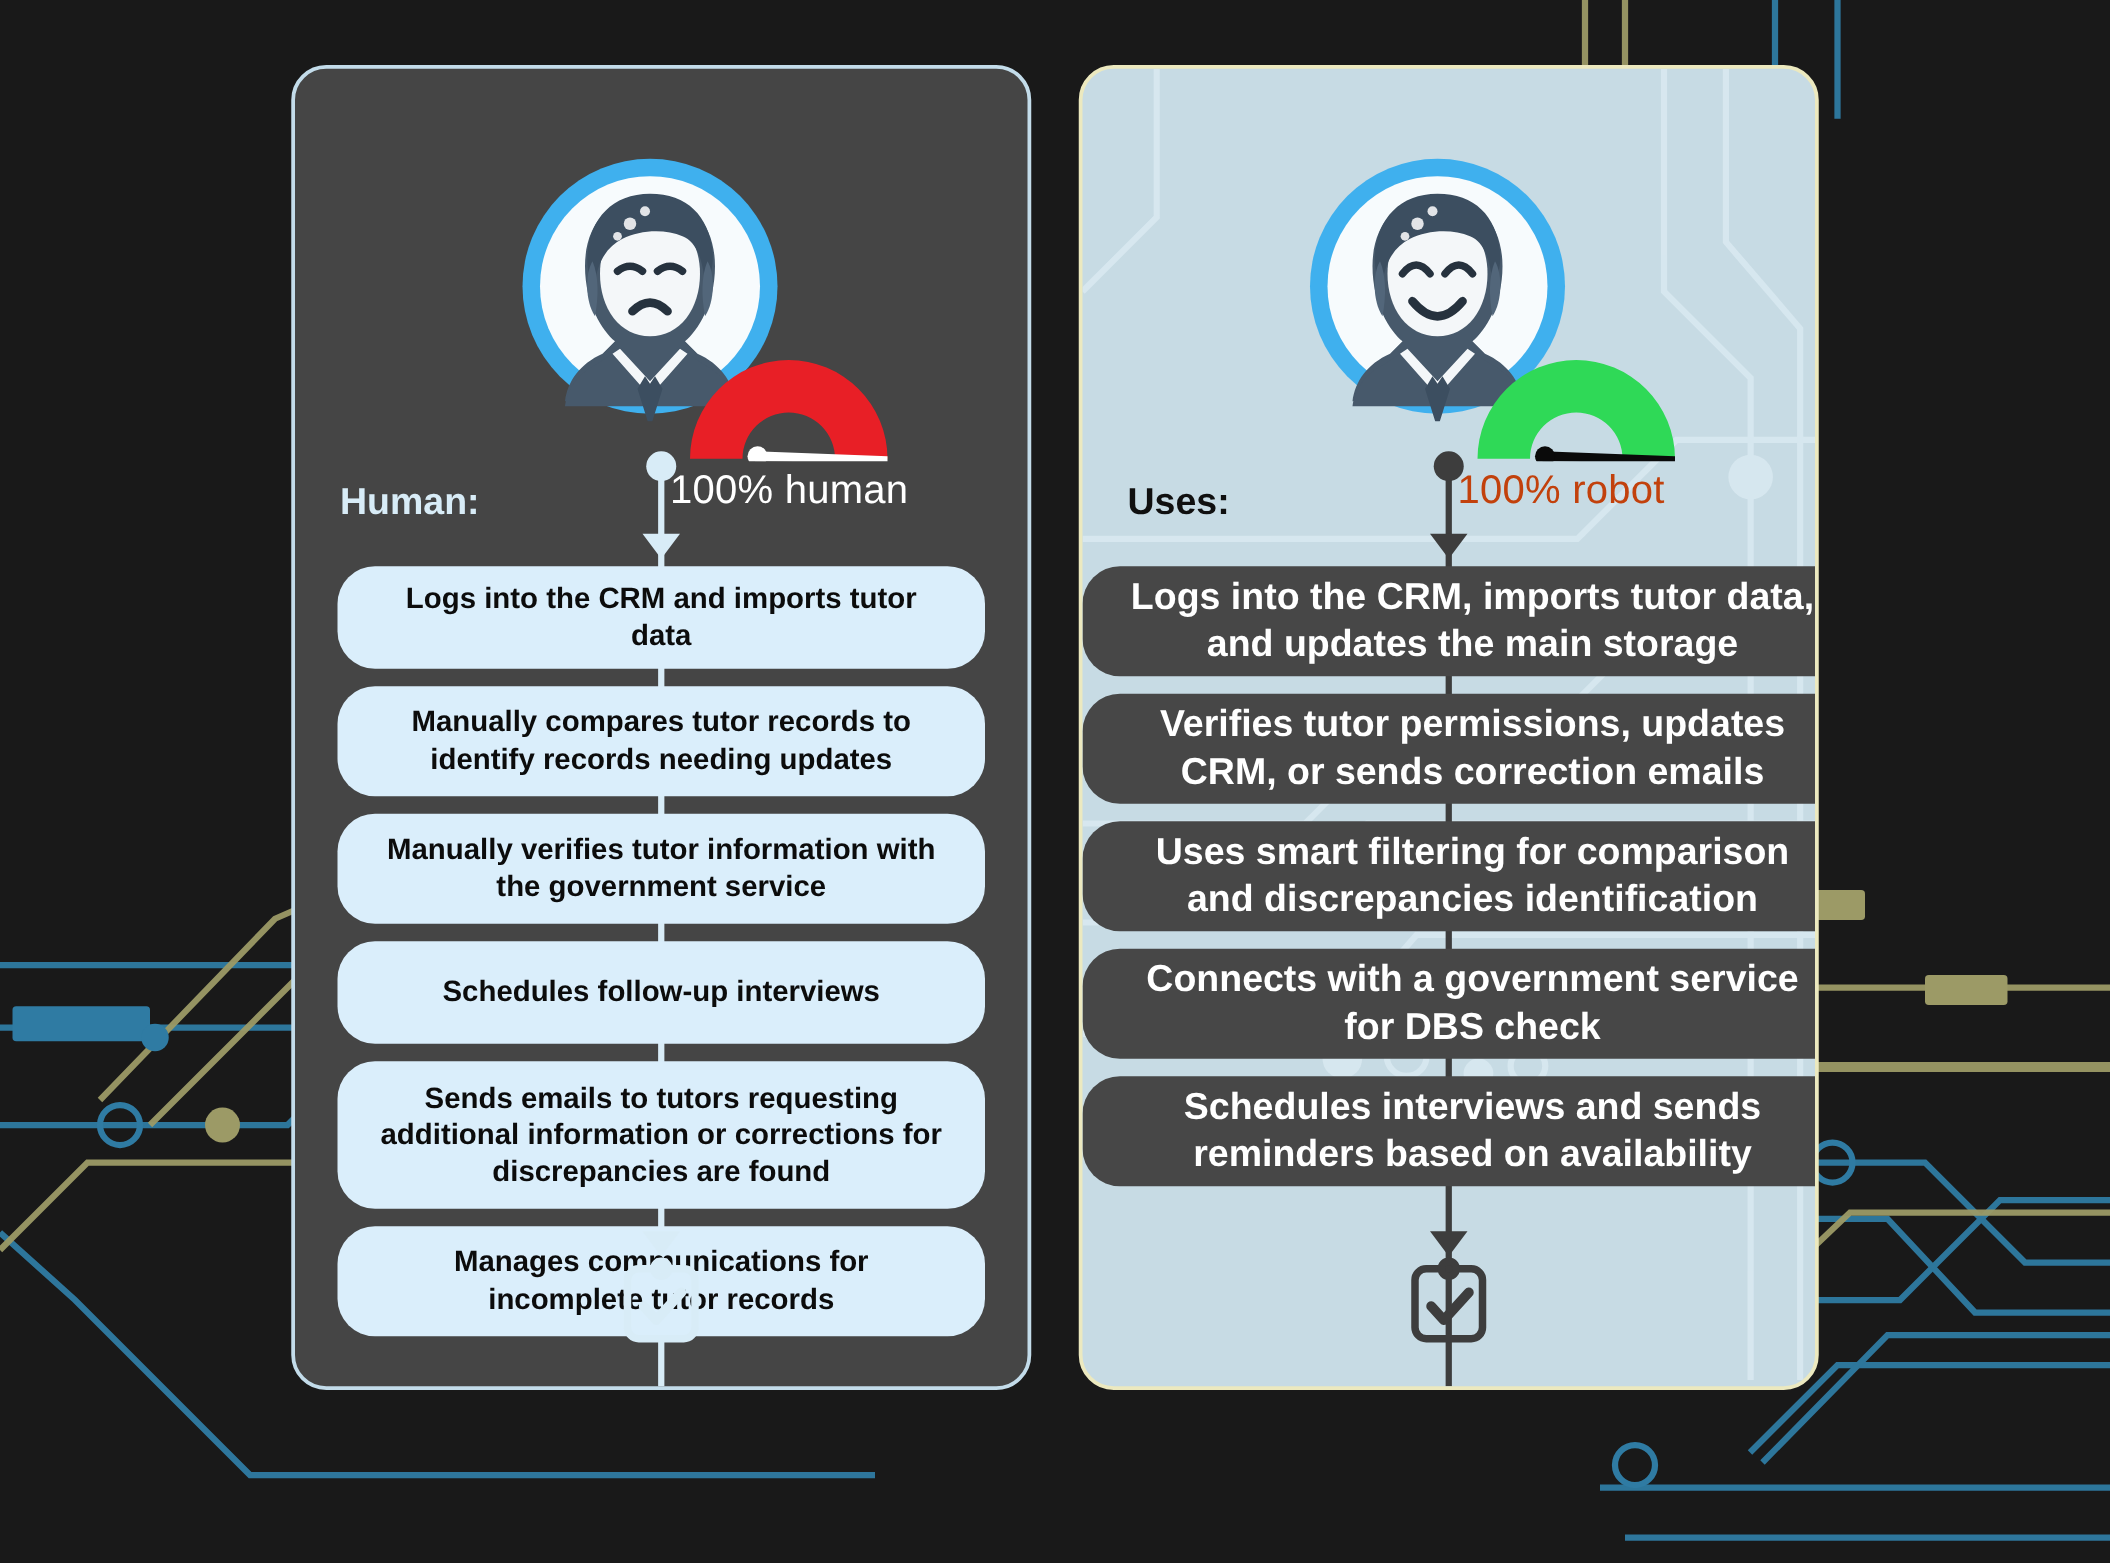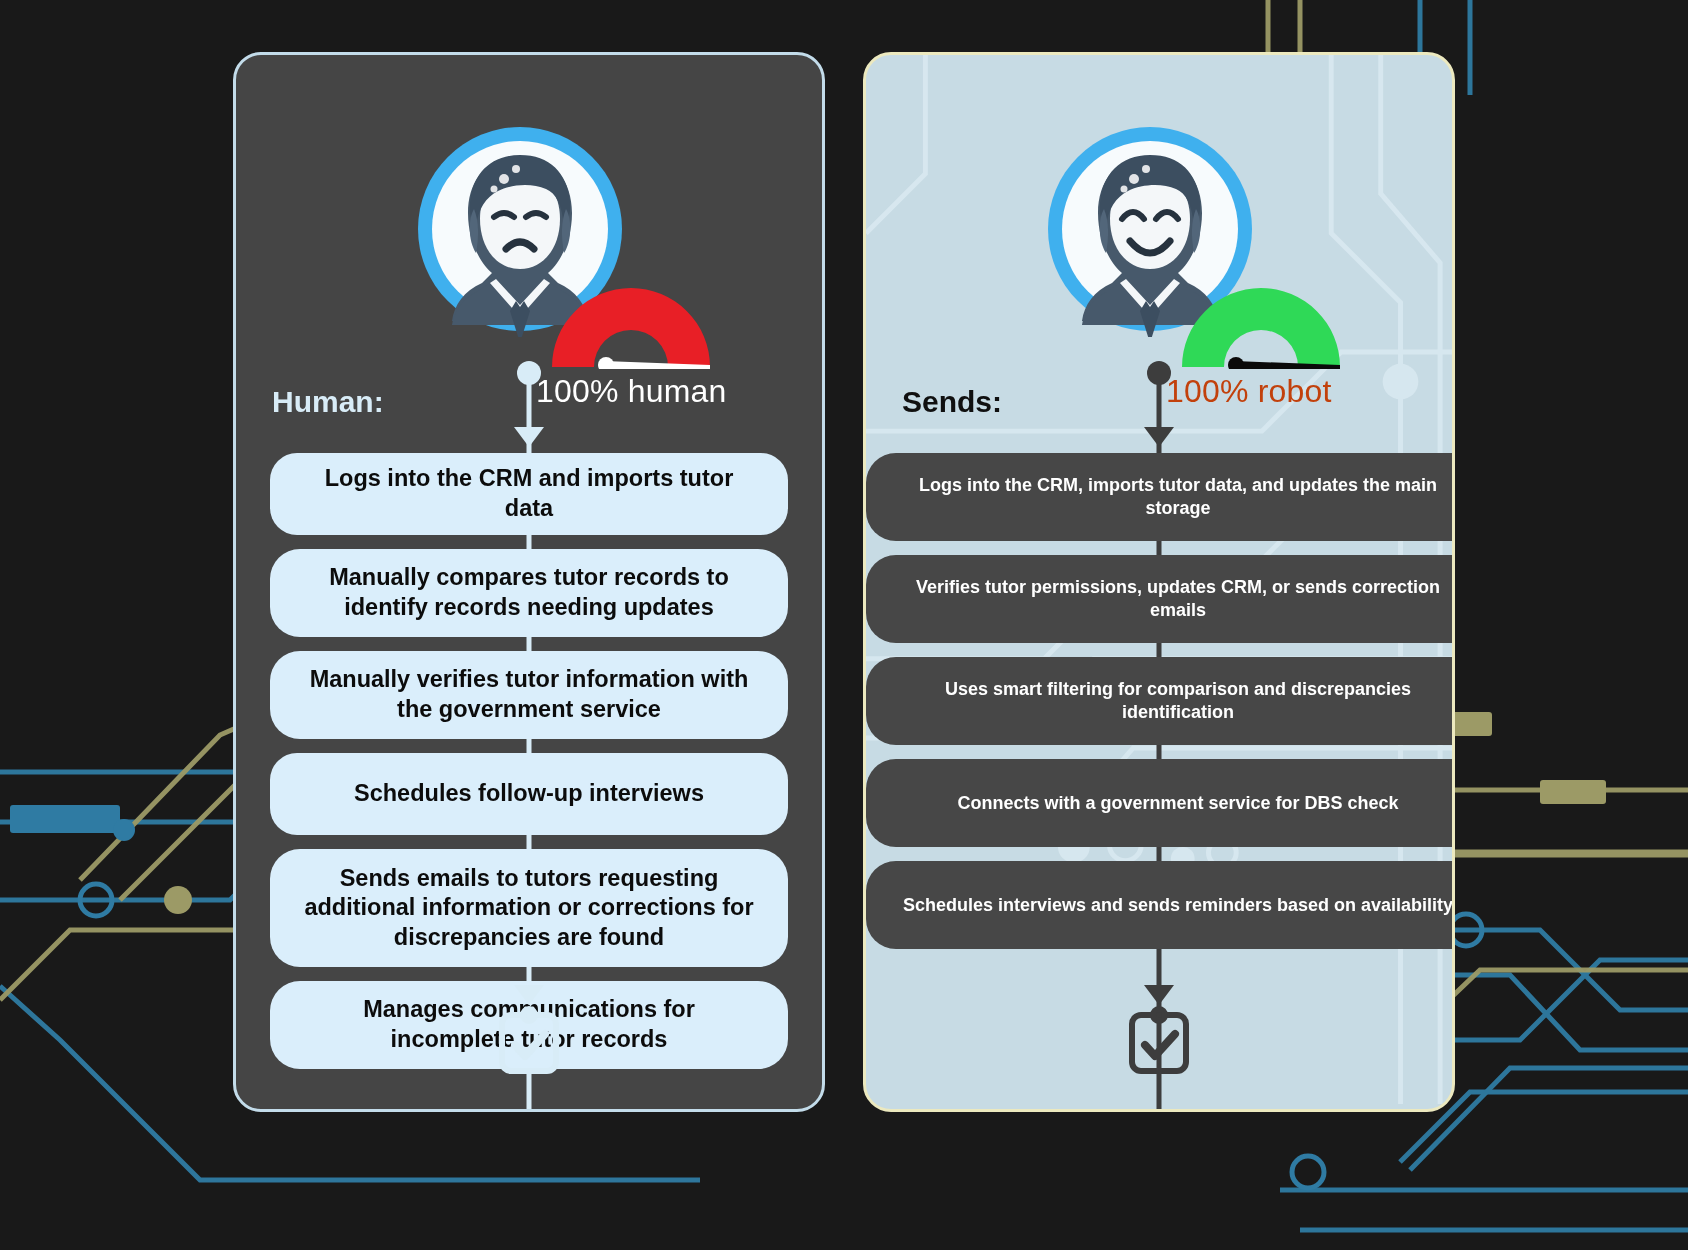--- a/index.html
+++ b/index.html
@@ -186,24 +186,24 @@
   .panel-human .step {
     width: 518px;
     background: #daeefb;
     color: #0c0c0c;
     font-size: 23.5px;
   }
   .panel-robot .step {
     width: 624px;
     background: #474747;
     color: #ffffff;
-    font-size: 18px;
-  }
-
-  .step-h1 { height: 82px; border-radius: 27px; }
+    font-size: 30px;
+  }
+
+  .step-h1 { height: 82px; }
   .step-h2 { height: 88px; }
   .step-h3 { height: 118px; }
 
   
   .end-icon {
     position: absolute;
     left: 50%;
     transform: translateX(-50%);
     bottom: 32px;
     width: 64px;
@@ -397,21 +397,21 @@
         <div class="gauge">
           <svg viewBox="0 0 174 92" width="174" height="92">
             <path d="M8 90 A 79 79 0 0 1 166 90 L 124 90 A 37 37 0 0 0 50 90 Z" fill="#2fd957"></path>
             <path d="M60 84 L 166 88 L 166 94 L 60 92 Z" fill="#0a0a0a"></path>
             <circle cx="62" cy="88" r="8" fill="#0a0a0a"></circle>
           </svg>
         </div>
         <div class="gauge-label">100% robot</div>
       </div>
 
-      <div class="role-label">Sends:</div>
+      <div class="role-label">Uses:</div>
 
       <div class="flow">
         <div class="flow-line"></div>
         <div class="cap-dot"></div>
         <div class="arrow-head arrow-top"></div>
 
         <div class="steps">
           <div class="step step-h2">Logs into the CRM, imports tutor data, and updates the main storage</div>
           <div class="step step-h2">Verifies tutor permissions, updates CRM, or sends correction emails</div>
           <div class="step step-h2">Uses smart filtering for comparison and discrepancies identification</div>

